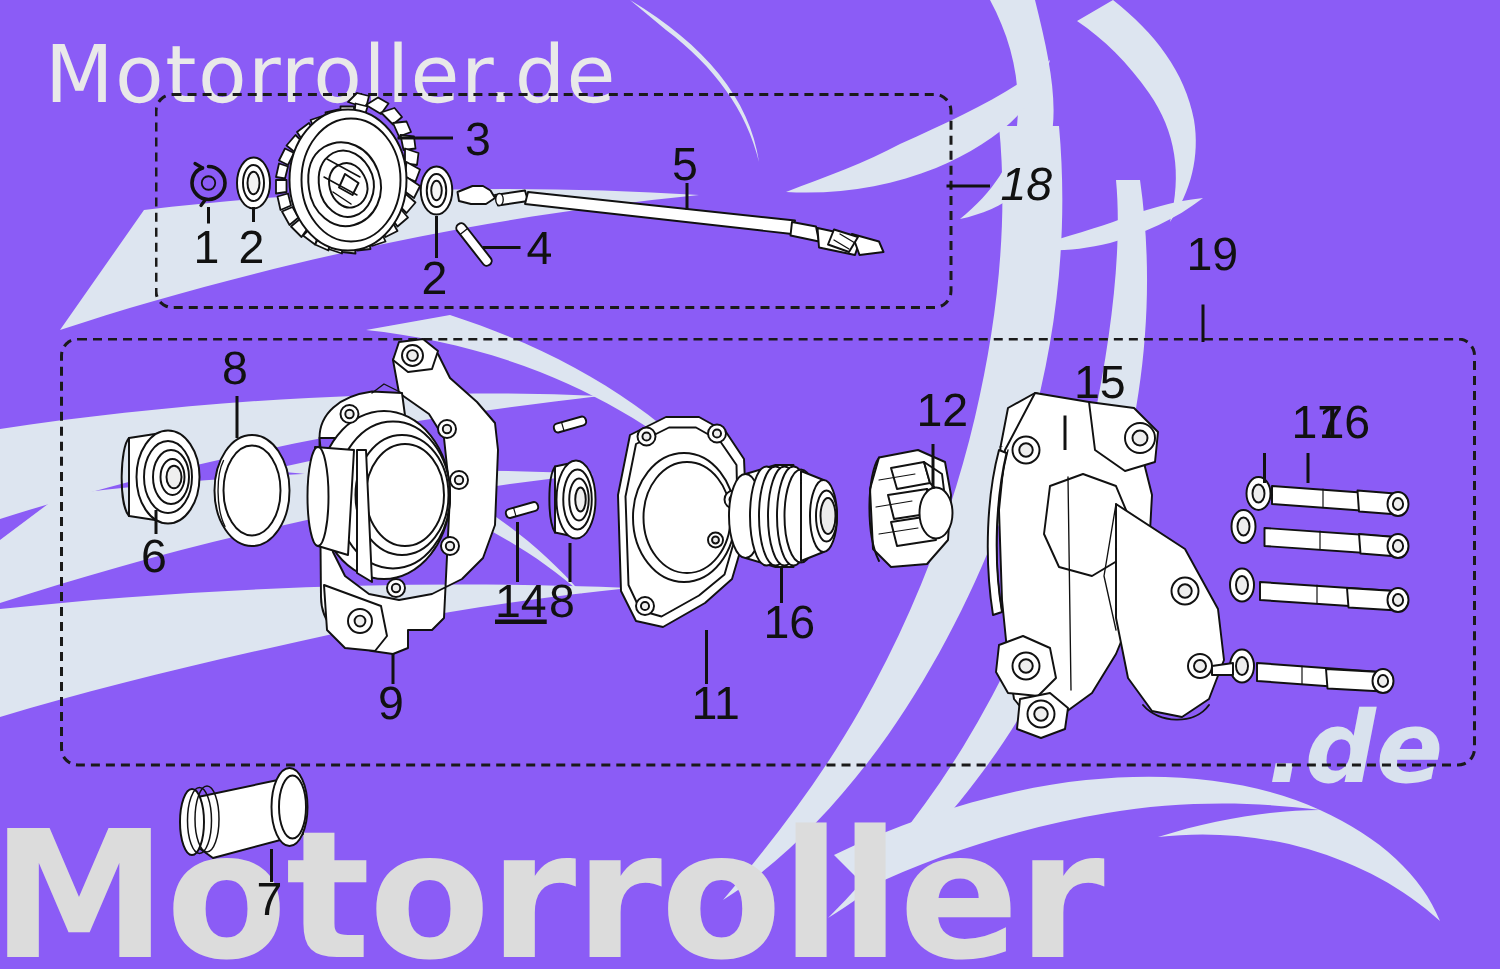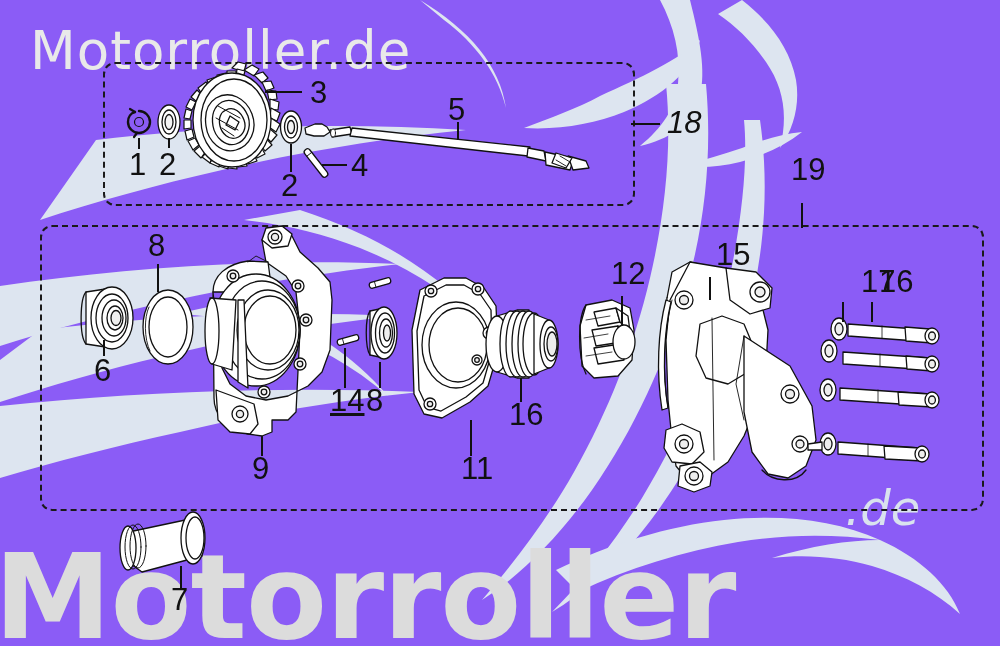--- a/index.html
+++ b/index.html
@@ -13,22 +13,22 @@
     font-size:53px;letter-spacing:1px;color:#e9e9e9;
     font-family:"DejaVu Sans", sans-serif;font-weight:400;white-space:nowrap;
   }
   .wm-bottom{
     position:absolute;left:-6px;top:528px;
     font-size:118px;font-weight:700;color:#dcdcdc;
     font-family:"DejaVu Sans", sans-serif;white-space:nowrap;
     letter-spacing:-1px;
   }
   .wm-de{
-    position:absolute;left:845px;top:480px;
-    font-size:48px;font-weight:400;font-style:italic;color:#d9e2ee;
+    position:absolute;left:845px;top:460px;
+    font-size:66px;font-weight:700;font-style:italic;color:#d9e2ee;
     font-family:"DejaVu Sans", sans-serif;white-space:nowrap;
   }
 
   
   .frame{
     position:absolute;border:2px dashed #1a1a1a;border-radius:12px;background:transparent;
   }
   #frame-18{left:103px;top:62px;width:528px;height:140px;}
   #frame-19{left:40px;top:225px;width:940px;height:282px;}
 

